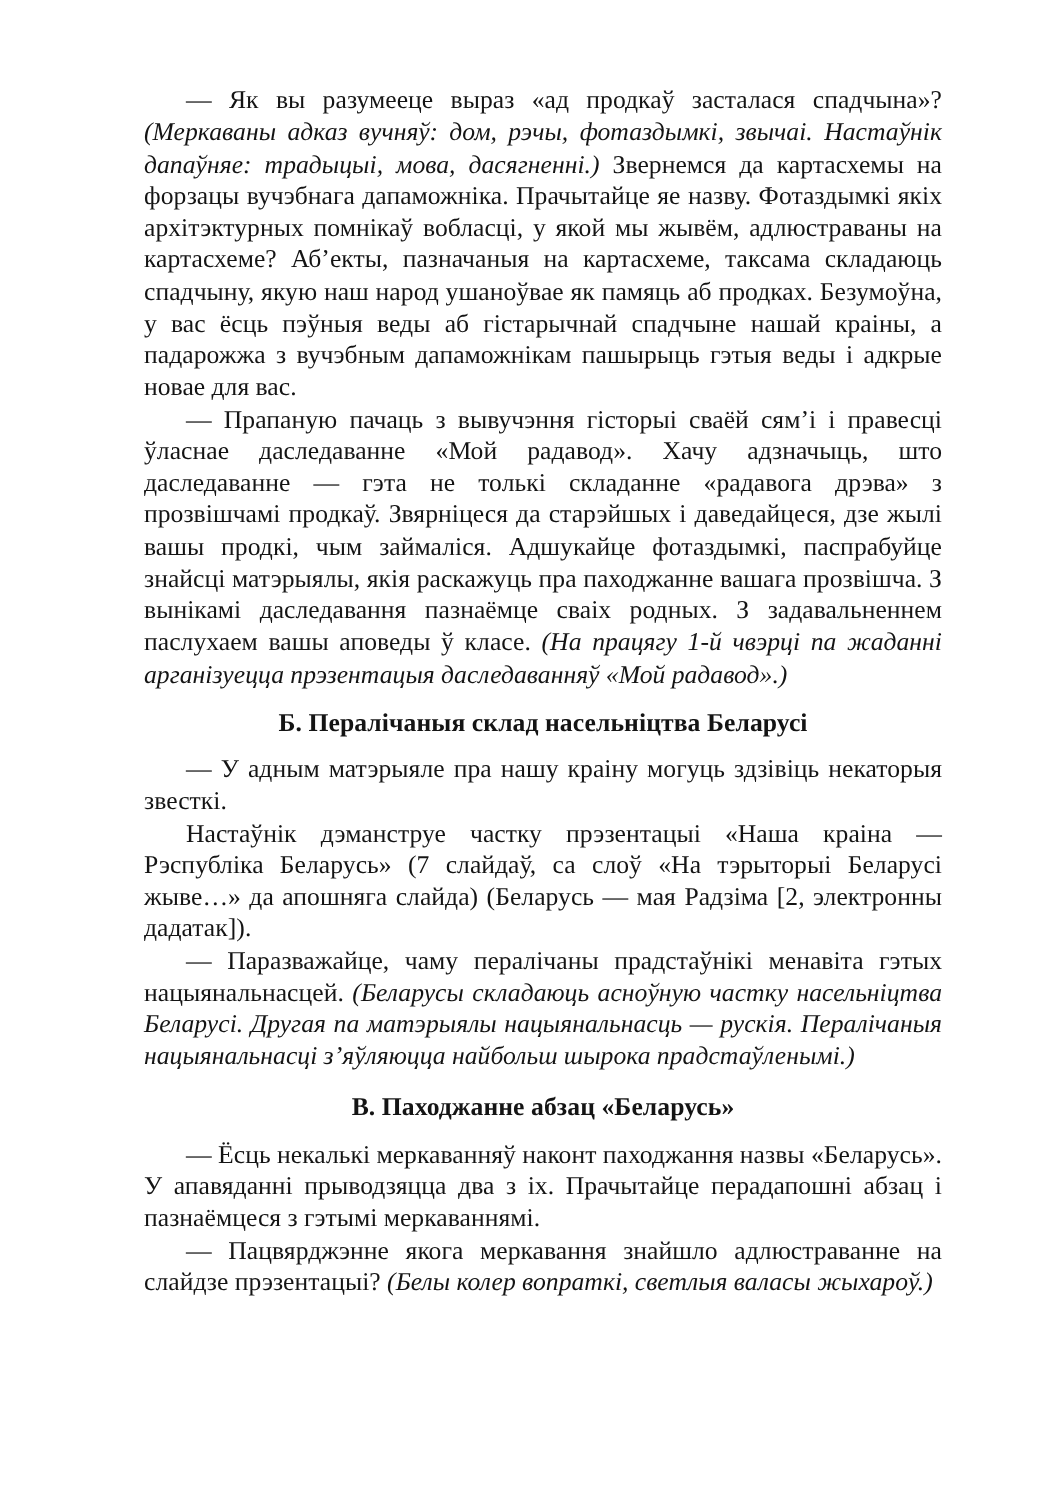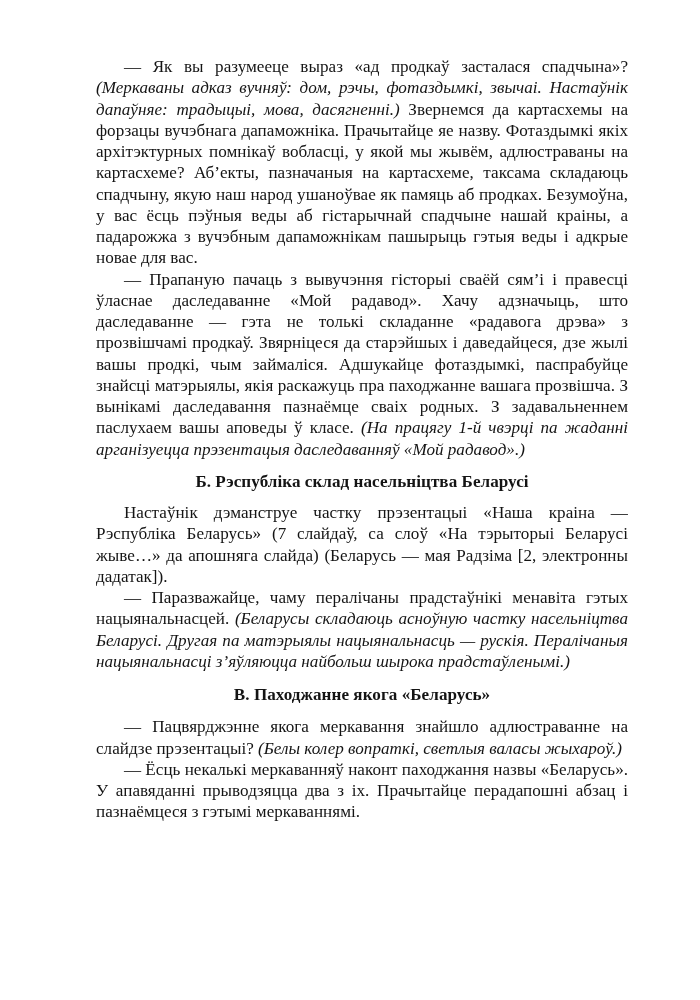--- a/index.html
+++ b/index.html
@@ -72,33 +72,34 @@
 <body>
 
 <div class="page">
   <div class="content">
 
     <p class="para"><span>— Як вы разумееце выраз «ад продкаў засталася спадчына»? </span><span class="it">(Меркаваны адказ вучняў: дом, рэчы, фотаздымкі, звычаі. Настаўнік дапаўняе: традыцыі, мова, дасягненні.)</span><span> Звернемся да картасхемы на форзацы вучэбнага дапаможніка. Прачытайце яе назву. Фотаздымкі якіх архітэктурных помнікаў вобласці, у якой мы жывём, адлюстраваны на картасхеме? Аб’екты, пазначаныя на картасхеме, таксама складаюць спадчыну, якую наш народ ушаноўвае як памяць аб продках. Безумоўна, у вас ёсць пэўныя веды аб гістарычнай спадчыне нашай краіны, а падарожжа з вучэбным дапаможнікам пашырыць гэтыя веды і адкрые новае для вас.</span></p>
 
     <p class="para"><span>— Прапаную пачаць з вывучэння гісторыі сваёй сям’і і правесці ўласнае даследаванне «Мой радавод». Хачу адзначыць, што даследаванне — гэта не толькі складанне «радавога дрэва» з прозвішчамі продкаў. Звярніцеся да старэйшых і даведайцеся, дзе жылі вашы продкі, чым займаліся. Адшукайце фотаздымкі, паспрабуйце знайсці матэрыялы, якія раскажуць пра паходжанне вашага прозвішча. З вынікамі даследавання пазнаёмце сваіх родных. З задавальненнем паслухаем вашы аповеды ў класе. </span><span class="it">(На працягу 1-й чвэрці па жаданні арганізуецца прэзентацыя даследаванняў «Мой радавод».)</span></p>
 
     <div class="gap-before-heading"></div>
-    <h2 class="heading">Б. Рэспубліка склад насельніцтва Беларусі</h2>
+    <h2 class="heading">Б. Пералічаныя склад насельніцтва Беларусі</h2>
     <div class="gap-after-heading"></div>
 
+    <p class="para"><span>— У адным матэрыяле пра нашу краіну могуць здзівіць некаторыя звесткі.</span></p>
 
     <p class="para"><span>Настаўнік дэманструе частку прэзентацыі «Наша краіна — Рэспубліка Беларусь» (7 слайдаў, са слоў «На тэрыторыі Беларусі жыве…» да апошняга слайда) (Беларусь — мая Радзіма [2, электронны дадатак]).</span></p>
 
 
     <p class="para"><span>— Паразважайце, чаму пералічаны прадстаўнікі менавіта гэтых нацыянальнасцей. </span><span class="it">(Беларусы складаюць асноўную частку насельніцтва Беларусі. Другая па матэрыялы нацыянальнасць — рускія. Пералічаныя нацыянальнасці з’яўляюцца найбольш шырока прадстаўленымі.)</span></p>
 
     <div class="gap-before-heading-b"></div>
-    <h2 class="heading">В. Паходжанне якога «Беларусь»</h2>
+    <h2 class="heading">В. Паходжанне абзац «Беларусь»</h2>
     <div class="gap-after-heading-b"></div>
 
 
+    <p class="para"><span>— Ёсць некалькі меркаванняў наконт паходжання назвы «Беларусь». У апавяданні прыводзяцца два з іх. Прачытайце перадапошні абзац і пазнаёмцеся з гэтымі меркаваннямі.</span></p>
+
     <p class="para"><span>— Пацвярджэнне якога меркавання знайшло адлюстраванне на слайдзе прэзентацыі? </span><span class="it">(Белы колер вопраткі, светлыя валасы жыхароў.)</span></p>
-
-    <p class="para"><span>— Ёсць некалькі меркаванняў наконт паходжання назвы «Беларусь». У апавяданні прыводзяцца два з іх. Прачытайце перадапошні абзац і пазнаёмцеся з гэтымі меркаваннямі.</span></p>
 
   </div>
 
 </div>
 
 </body></html>

